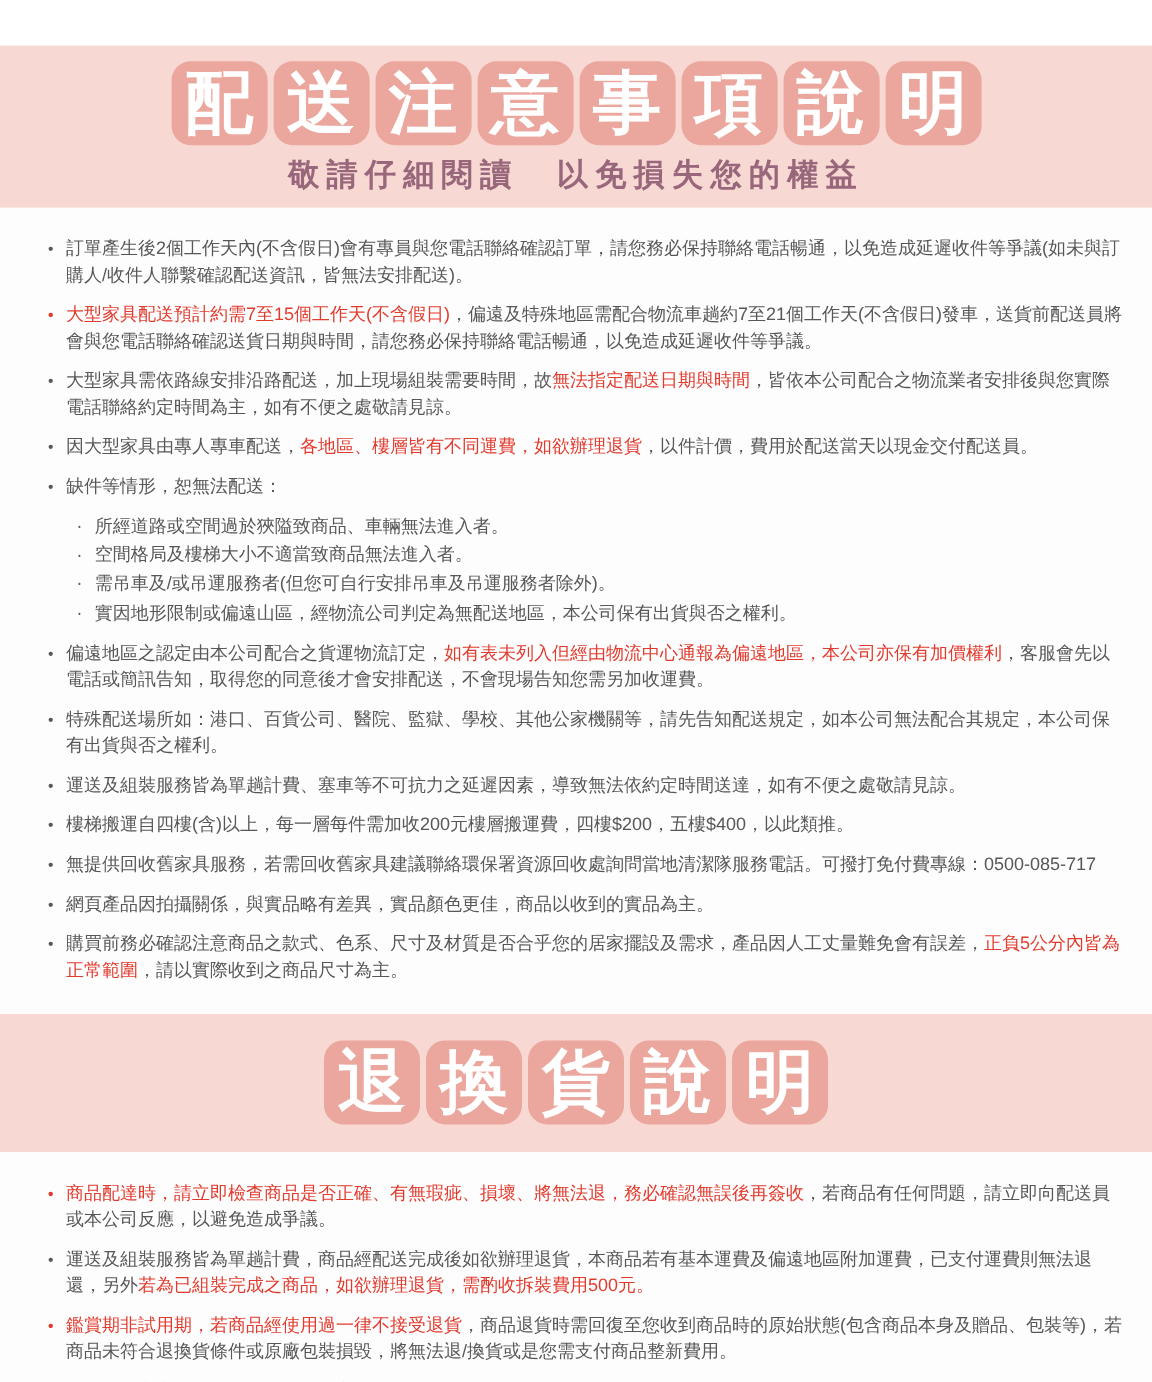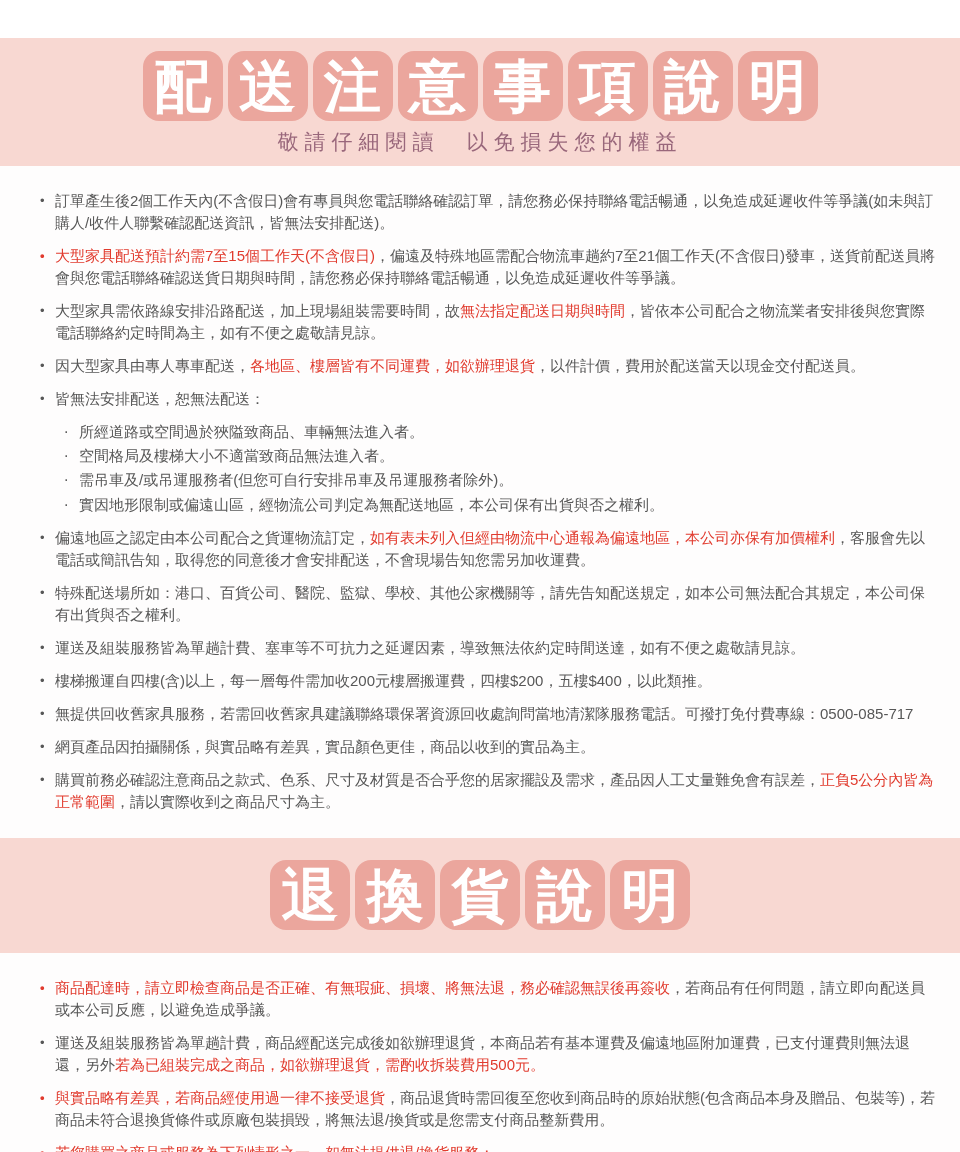--- a/index.html
+++ b/index.html
@@ -39,22 +39,22 @@
     color:var(--box-text);
     border-radius:16px;
     font-size:57px;
     font-weight:bold;
     line-height:70px;
     text-align:center;
     flex:none;
   }
   .subtitle{
     margin-top:7px;
-    font-size:21px;
-    font-weight:normal;
+    font-size:26px;
+    font-weight:bold;
     letter-spacing:6px;
     color:var(--subtitle);
   }
   .band.no-sub{padding:22px 0 23px 0;}
   .section{
     padding:13px 22px 14px 40px;
     font-size:15px;
     line-height:1.47;
   }
   .item{
@@ -108,21 +108,21 @@
     <div class="item bullet">
       <span class="marker">•</span>
       <span class="txt"><span>大型家具需依路線安排沿路配送，加上現場組裝需要時間，故</span><span class="red">無法指定配送日期與時間</span><span>，皆依本公司配合之物流業者安排後與您實際電話聯絡約定時間為主，如有不便之處敬請見諒。</span></span>
     </div>
     <div class="item bullet">
       <span class="marker">•</span>
       <span class="txt"><span>因大型家具由專人專車配送，</span><span class="red">各地區、樓層皆有不同運費，如欲辦理退貨</span><span>，以件計價，費用於配送當天以現金交付配送員。</span></span>
     </div>
     <div class="item bullet">
       <span class="marker">•</span>
-      <span class="txt"><span>皆無法安排配送，恕無法配送：</span></span>
+      <span class="txt"><span>缺件等情形，恕無法配送：</span></span>
     </div>
     <div class="item sub">
       <span class="marker">‧</span>
       <span class="txt"><span>所經道路或空間過於狹隘致商品、車輛無法進入者。</span></span>
     </div>
     <div class="item sub">
       <span class="marker">‧</span>
       <span class="txt"><span>空間格局及樓梯大小不適當致商品無法進入者。</span></span>
     </div>
     <div class="item sub">
@@ -177,19 +177,19 @@
     <div class="item bullet">
       <span class="marker red">•</span>
       <span class="txt"><span class="red">商品配達時，請立即檢查商品是否正確、有無瑕疵、損壞、將無法退，務必確認無誤後再簽收</span><span>，若商品有任何問題，請立即向配送員或本公司反應，以避免造成爭議。</span></span>
     </div>
     <div class="item bullet">
       <span class="marker">•</span>
       <span class="txt"><span>運送及組裝服務皆為單趟計費，商品經配送完成後如欲辦理退貨，本商品若有基本運費及偏遠地區附加運費，已支付運費則無法退還，另外</span><span class="red">若為已組裝完成之商品，如欲辦理退貨，需酌收拆裝費用500元。</span></span>
     </div>
     <div class="item bullet">
       <span class="marker red">•</span>
-      <span class="txt"><span class="red">與實品略有差異，若商品經使用過一律不接受退貨</span><span>，商品退貨時需回復至您收到商品時的原始狀態(包含商品本身及贈品、包裝等)，若商品未符合退換貨條件或原廠包裝損毀，將無法退/換貨或是您需支付商品整新費用。</span></span>
+      <span class="txt"><span class="red">鑑賞期非試用期，若商品經使用過一律不接受退貨</span><span>，商品退貨時需回復至您收到商品時的原始狀態(包含商品本身及贈品、包裝等)，若商品未符合退換貨條件或原廠包裝損毀，將無法退/換貨或是您需支付商品整新費用。</span></span>
     </div>
     <div class="item bullet">
       <span class="marker red">•</span>
       <span class="txt"><span class="red">若您購買之商品或服務為下列情形之一，恕無法提供退/換貨服務：</span></span>
     </div>
   </div>
 
 </body></html>

